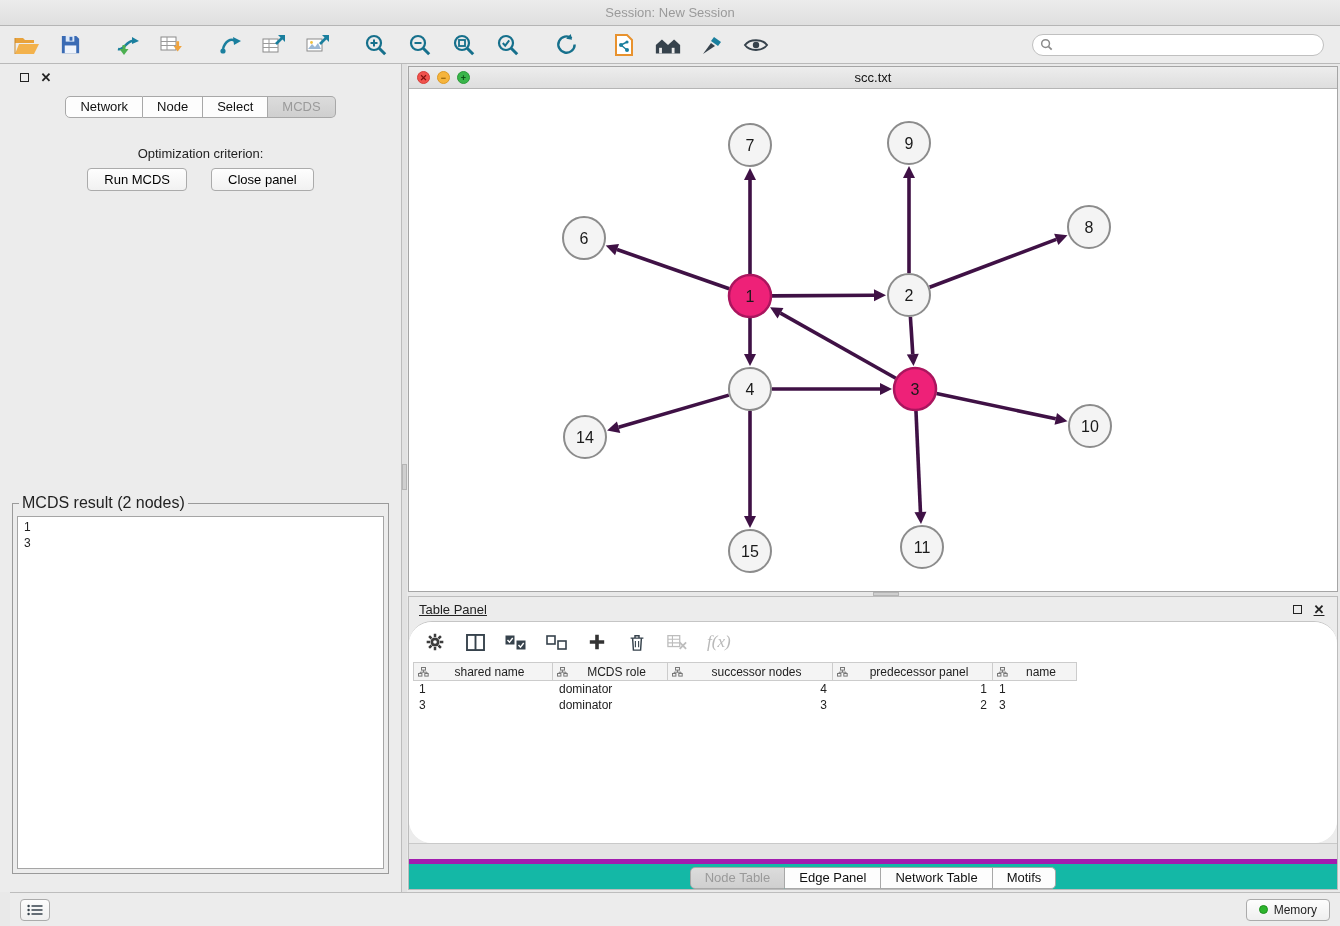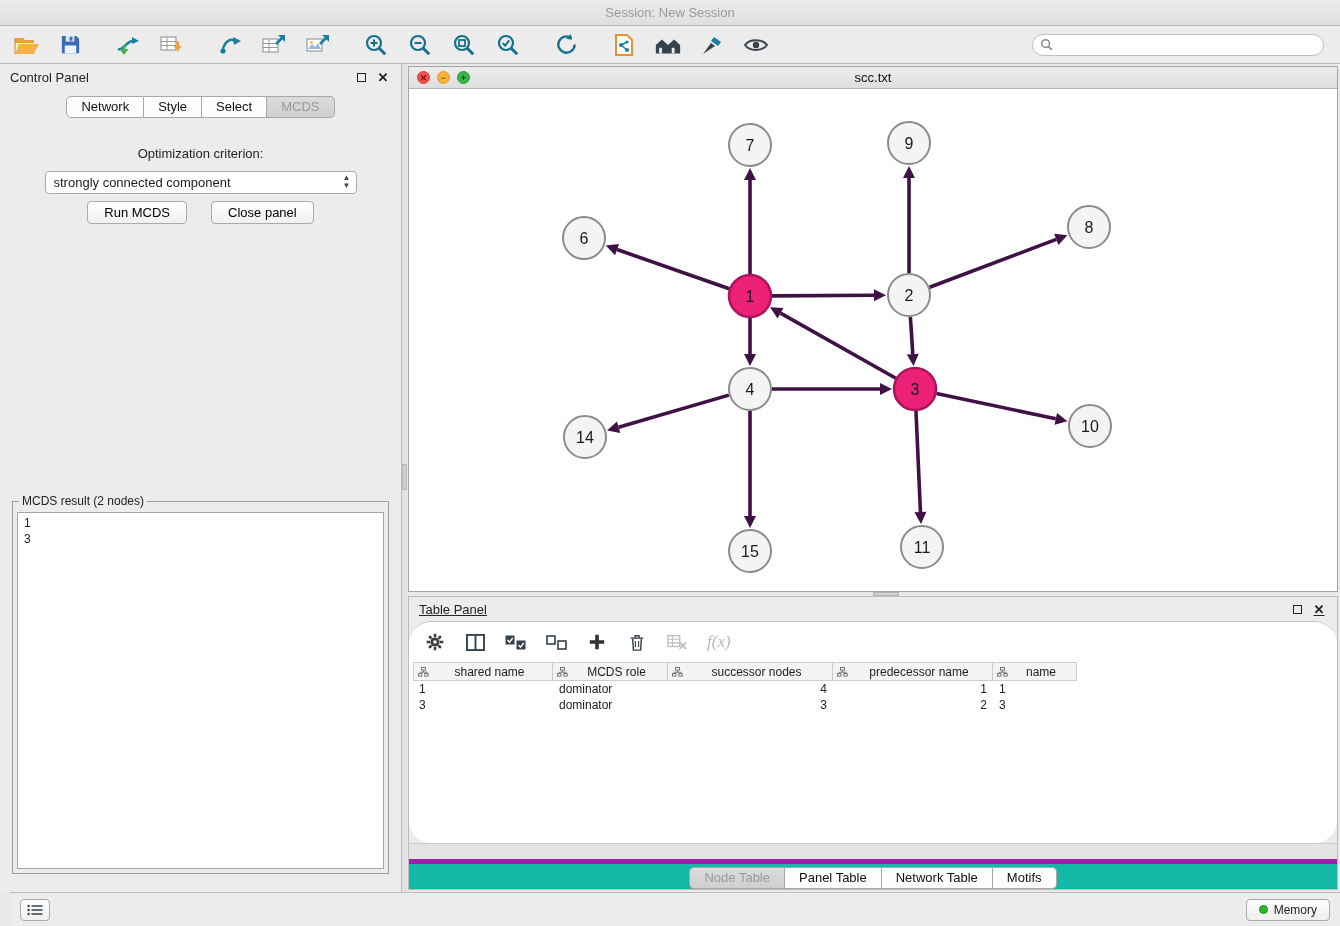--- a/index.html
+++ b/index.html
@@ -48,21 +48,21 @@
   .dropdown { position:relative; margin:10px auto 0; width:312px; height:23px; background:#fff;
     border:1px solid #ababab; border-radius:4px; display:flex; align-items:center; padding:0 22px 0 8px;
     font-size:13px; cursor:pointer; }
   .dropdown .arrows { position:absolute; right:5px; top:2px; display:flex; flex-direction:column; line-height:8px; font-size:8px; color:#444; }
   .btn-row { display:flex; justify-content:center; gap:24px; margin-top:7px; }
   .pushbtn { background:linear-gradient(#fefefe,#f1f1f1); border:1px solid #ababab; border-radius:4px;
     padding:3px 16px; font-size:13px; font-family:inherit; cursor:pointer; }
 
   .result-fieldset { position:absolute; left:12px; right:12px; top:430px; bottom:18px;
     border:1px solid #9a9a9a; padding:4px; }
-  .result-fieldset legend { font-size:12px; padding:0 3px; margin-left:2px; color:#222; }
+  .result-fieldset legend { font-size:16px; padding:0 3px; margin-left:2px; color:#222; }
   .result-list { width:100%; height:100%; background:#fff; border:1px solid #a5a5a5;
     font-size:12px; line-height:16px; padding:2px 6px; overflow:auto; }
 
   
   .net-window { position:absolute; top:2px; left:1px; right:2px; height:526px;
     border:1px solid #a5a5a5; background:#fff; }
   .net-titlebar { height:22px; background:linear-gradient(#ededed,#dedede); border-bottom:1px solid #b5b5b5;
     position:relative; text-align:center; line-height:22px; font-size:13px; color:#111; }
   .lights { position:absolute; left:8px; top:4px; display:flex; gap:7px; }
   .light { width:13px; height:13px; border-radius:50%; font-size:9px; line-height:12px; text-align:center;
@@ -257,42 +257,34 @@
           </svg>
       </span>
       <input type="text" placeholder="" style="">
     </div>
   </div>
 
   <div class="main">
 
     <div class="control-panel">
       <div class="panel-header">
-        <span class="ph-title">Control Panel</span>
         <span class="ph-btn">
             <span class="float-box"></span>
           </span>
         <span class="ph-btn">✕</span>
       </div>
       <div class="seg-tabs">
           <div class="seg-tab">Network</div>
-          <div class="seg-tab">Style</div>
+          <div class="seg-tab">Node</div>
           <div class="seg-tab">Select</div>
           <div class="seg-tab active">MCDS</div>
         </div>
 
       <div class="opt-label">Optimization criterion:</div>
 
-      <div class="dropdown">
-        <span>strongly connected component</span>
-        <span class="arrows">
-            <span>▲</span>
-            <span>▼</span>
-          </span>
-      </div>
 
       <div class="btn-row">
         <button class="pushbtn">Run MCDS</button>
         <button class="pushbtn">Close panel</button>
       </div>
 
       <fieldset class="result-fieldset">
         <legend>MCDS result (2 nodes)</legend>
         <div class="result-list">
             <div>1</div>
@@ -494,21 +486,21 @@
               </div>
               <div class="thcell col-pred">
                 <span class="thicon">
                   <svg width="11" height="10" viewBox="0 0 11 10">
                     <rect x="3.5" y="0.5" width="4" height="2.6" fill="none" stroke="#777"></rect>
                     <rect x="0.5" y="6.5" width="3.4" height="2.6" fill="none" stroke="#777"></rect>
                     <rect x="6.8" y="6.5" width="3.4" height="2.6" fill="none" stroke="#777"></rect>
                     <path d="M5.5 3.2v2M2.2 6.4V5.2h6.8v1.2" fill="none" stroke="#777"></path>
                   </svg>
                 </span>
-                <span class="thlabel">predecessor name</span>
+                <span class="thlabel">predecessor panel</span>
               </div>
               <div class="thcell col-name">
                 <span class="thicon">
                   <svg width="11" height="10" viewBox="0 0 11 10">
                     <rect x="3.5" y="0.5" width="4" height="2.6" fill="none" stroke="#777"></rect>
                     <rect x="0.5" y="6.5" width="3.4" height="2.6" fill="none" stroke="#777"></rect>
                     <rect x="6.8" y="6.5" width="3.4" height="2.6" fill="none" stroke="#777"></rect>
                     <path d="M5.5 3.2v2M2.2 6.4V5.2h6.8v1.2" fill="none" stroke="#777"></path>
                   </svg>
                 </span>
@@ -526,21 +518,21 @@
                 <div class="tcell col-role al">dominator</div>
                 <div class="tcell col-succ ar">3</div>
                 <div class="tcell col-pred ar">2</div>
                 <div class="tcell col-name al">3</div>
               </div></div>
           <div class="tfill"></div>
         </div>
         <div class="tscroll"></div>
         <div class="tp-tabs seg-tabs" style="margin-top:0">
             <div class="seg-tab active">Node Table</div>
-            <div class="seg-tab">Panel Table</div>
+            <div class="seg-tab">Edge Panel</div>
             <div class="seg-tab">Network Table</div>
             <div class="seg-tab">Motifs</div>
           </div>
       </div>
 
     </div>
   </div>
 
   <div class="statusbar">
     <span class="sb-left-btn">

